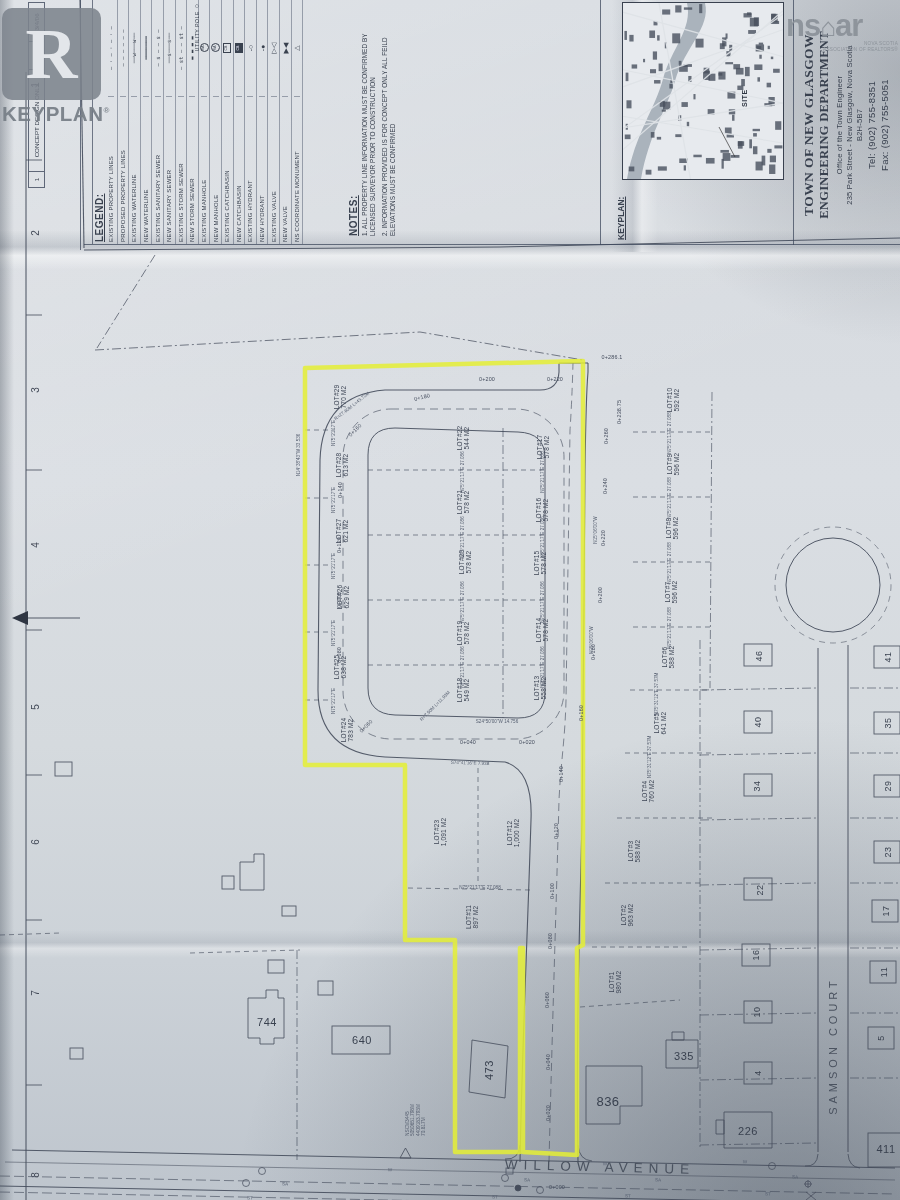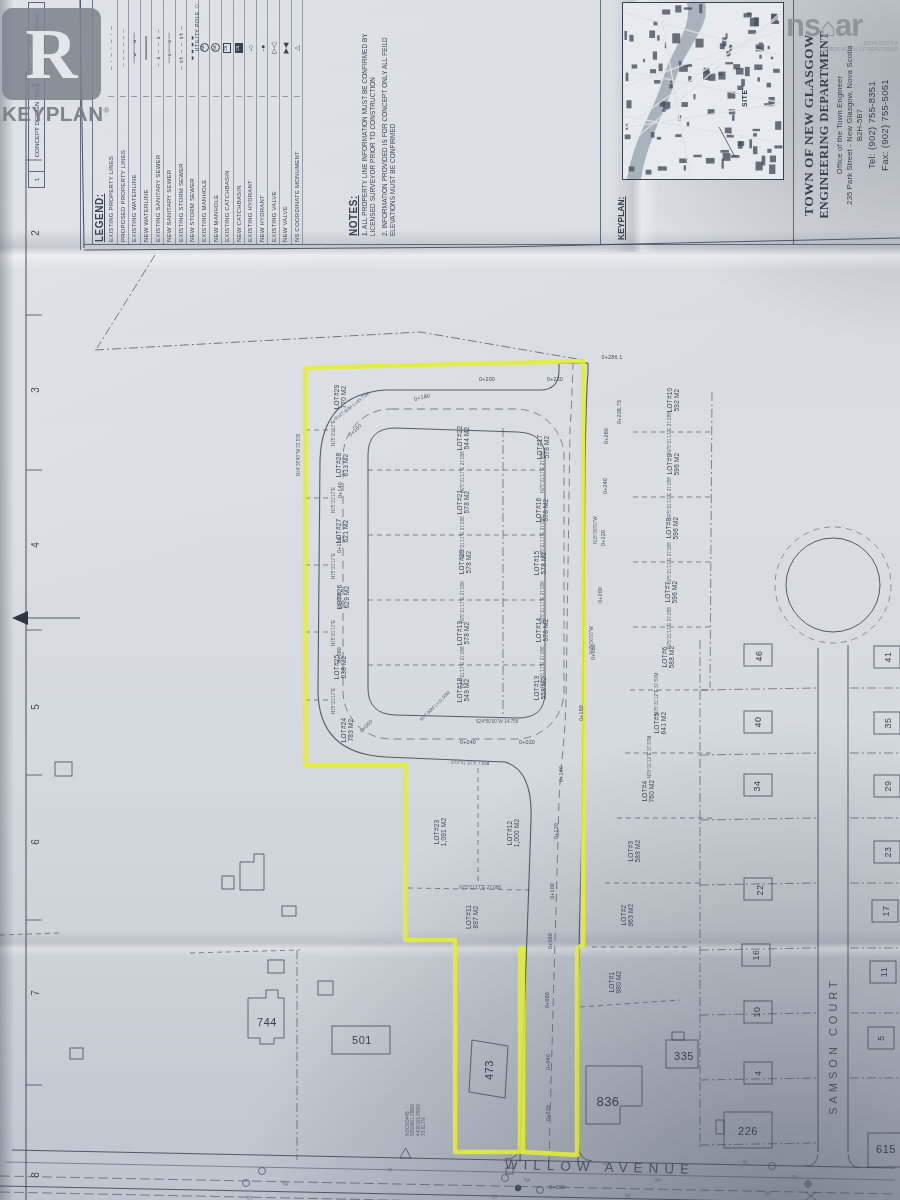--- a/index.html
+++ b/index.html
@@ -515,26 +515,26 @@
 638 M2</div>
       <div class="pl lot" style="left: 343px; top: 597px; font-size: 6.5px; transform: translate(-50%, -50%) rotate(-90deg);">LOT#26
 629 M2</div>
       <div class="pl lot" style="left: 342px; top: 531px; font-size: 6.5px; transform: translate(-50%, -50%) rotate(-90deg);">LOT#27
 621 M2</div>
       <div class="pl lot" style="left: 342px; top: 465px; font-size: 6.5px; transform: translate(-50%, -50%) rotate(-90deg);">LOT#28
 613 M2</div>
       <div class="pl lot" style="left: 340px; top: 397px; font-size: 6.5px; transform: translate(-50%, -50%) rotate(-90deg);">LOT#29
 770 M2</div>
       <div class="pl civic" style="left: 267px; top: 1022px; font-size: 11px; transform: translate(-50%, -50%) rotate(0deg);">744</div>
-      <div class="pl civic" style="left: 362px; top: 1040px; font-size: 11px; transform: translate(-50%, -50%) rotate(0deg);">501</div>
+      <div class="pl civic" style="left: 362px; top: 1040px; font-size: 11px; transform: translate(-50%, -50%) rotate(0deg);">640</div>
       <div class="pl civic" style="left: 489px; top: 1070px; font-size: 11px; transform: translate(-50%, -50%) rotate(-90deg);">473</div>
       <div class="pl civic" style="left: 608px; top: 1102px; font-size: 13px; transform: translate(-50%, -50%) rotate(0deg);">836</div>
       <div class="pl civic" style="left: 684px; top: 1056px; font-size: 11px; transform: translate(-50%, -50%) rotate(0deg);">335</div>
       <div class="pl civic" style="left: 748px; top: 1131px; font-size: 11px; transform: translate(-50%, -50%) rotate(0deg);">226</div>
-      <div class="pl civic" style="left: 886px; top: 1149px; font-size: 11px; transform: translate(-50%, -50%) rotate(0deg);">615</div>
+      <div class="pl civic" style="left: 886px; top: 1149px; font-size: 11px; transform: translate(-50%, -50%) rotate(0deg);">411</div>
       <div class="pl civic" style="left: 759px; top: 656px; font-size: 9px; transform: translate(-50%, -50%) rotate(-90deg);">46</div>
       <div class="pl civic" style="left: 758px; top: 722px; font-size: 9px; transform: translate(-50%, -50%) rotate(-90deg);">40</div>
       <div class="pl civic" style="left: 757px; top: 786px; font-size: 9px; transform: translate(-50%, -50%) rotate(-90deg);">34</div>
       <div class="pl civic" style="left: 760px; top: 890px; font-size: 9px; transform: translate(-50%, -50%) rotate(-90deg);">22</div>
       <div class="pl civic" style="left: 756px; top: 955px; font-size: 9px; transform: translate(-50%, -50%) rotate(-90deg);">16</div>
       <div class="pl civic" style="left: 757px; top: 1012px; font-size: 9px; transform: translate(-50%, -50%) rotate(-90deg);">10</div>
       <div class="pl civic" style="left: 758px; top: 1073px; font-size: 9px; transform: translate(-50%, -50%) rotate(-90deg);">4</div>
       <div class="pl civic" style="left: 888px; top: 657px; font-size: 9px; transform: translate(-50%, -50%) rotate(-90deg);">41</div>
       <div class="pl civic" style="left: 888px; top: 723px; font-size: 9px; transform: translate(-50%, -50%) rotate(-90deg);">35</div>
       <div class="pl civic" style="left: 888px; top: 786px; font-size: 9px; transform: translate(-50%, -50%) rotate(-90deg);">29</div>

